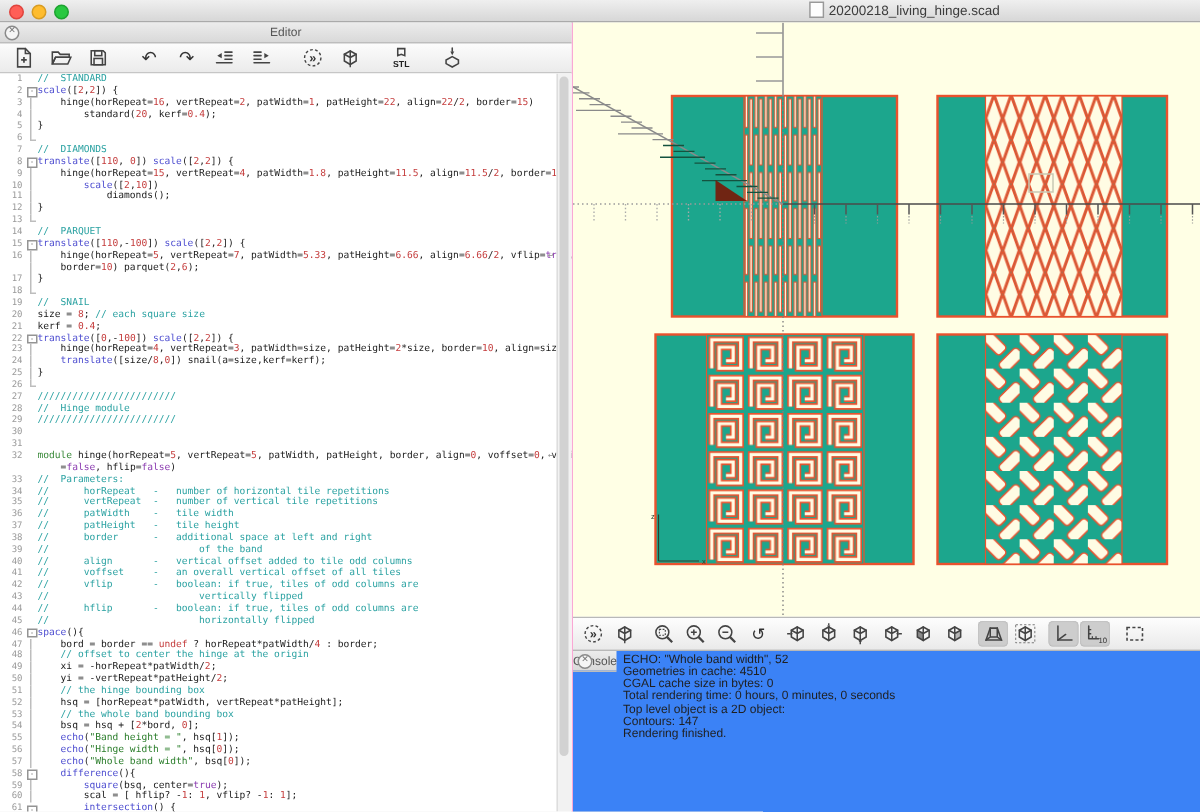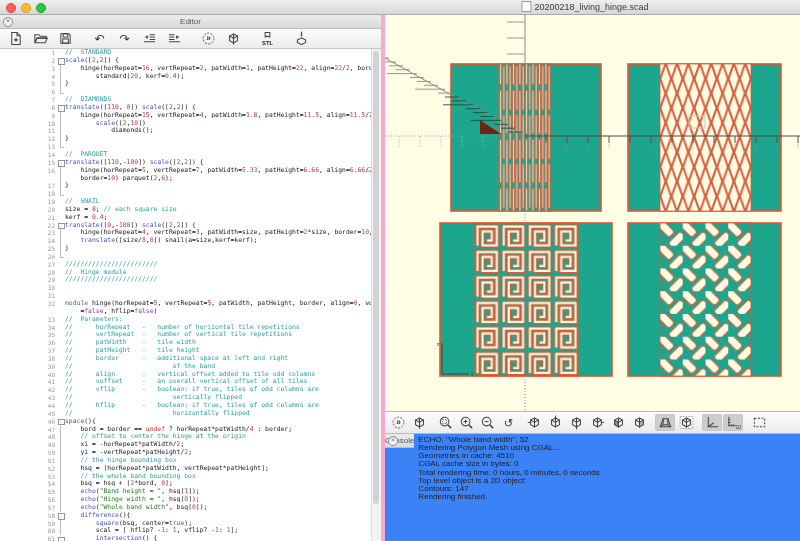--- a/index.html
+++ b/index.html
@@ -5,33 +5,33 @@
   html,body{margin:0;padding:0;background:#c9c9c9;}
   body{width:800px;height:541px;overflow:hidden;font-family:"Liberation Sans",sans-serif;}
   .window{position:relative;width:800px;height:541px;background:#fff;}
   
   .titlebar{height:14px;background:linear-gradient(#efefef,#d7d7d7);border-bottom:1px solid #aaa;position:relative;}
   .lights{position:absolute;left:6px;top:3px;display:flex;gap:5px;}
   .light{width:8px;height:8px;border-radius:50%;}
   .light.red{background:#ff5f57;border:0.5px solid #e0443e;}
   .light.yellow{background:#febc2e;border:0.5px solid #d89c22;}
   .light.green{background:#28c840;border:0.5px solid #1da330;}
-  .win-title{position:absolute;left:585px;top:1px;transform:translateX(-50%);font-size:9px;color:#3c3c3c;white-space:nowrap;display:flex;align-items:center;gap:3px;}
+  .win-title{position:absolute;left:603px;top:1px;transform:translateX(-50%);font-size:9px;color:#3c3c3c;white-space:nowrap;display:flex;align-items:center;gap:3px;}
   .doc-ico{width:8px;height:9px;background:#fdfdfd;border:1px solid #999;display:inline-block;}
   
   .main{display:flex;height:526px;}
-  .editor-pane{width:381px;border-right:4px solid #f9a8d4;display:flex;flex-direction:column;background:#fff;flex:none;}
+  .editor-pane{width:381px;border-right:1px solid #f9a8d4;display:flex;flex-direction:column;background:#fff;flex:none;}
   .pane-header{height:13px;flex:none;background:linear-gradient(#ececec,#d9d9d9);border-bottom:1px solid #bdbdbd;font-size:8px;color:#555;text-align:center;line-height:13px;position:relative;}
   .close-btn{position:absolute;left:3px;top:2px;width:8px;height:8px;border:1px solid #8a8a8a;border-radius:50%;font-size:6px;line-height:7px;color:#777;text-align:center;background:#f5f5f5;}
   .ed-toolbar{height:19px;flex:none;display:flex;align-items:center;gap:5px;padding:0 5px;background:linear-gradient(#fcfcfc,#ebebeb);border-bottom:1px solid #c6c6c6;}
   .tb-btn{width:20px;height:17px;display:flex;align-items:center;justify-content:center;flex:none;}
   .tb-btn.grp{margin-left:9px;}
   .tb-btn svg{width:15px;height:15px;}
   
-  .code{flex:1;position:relative;font-family:"DejaVu Sans Mono",monospace;font-size:6.4px;line-height:7.85px;overflow:hidden;background:#fff;padding-left:40px;}
+  .code{flex:1;position:relative;font-family:"DejaVu Sans Mono",monospace;font-size:6.4px;line-height:7.85px;overflow:hidden;background:#fff;}
   .row{display:flex;height:7.85px;white-space:pre;position:relative;}
   .ln{width:15px;flex:none;text-align:right;color:#9a9a9a;font-size:6px;padding-right:2px;}
   .fold{width:8px;flex:none;position:relative;}
   .fbox{position:absolute;left:1px;top:1.2px;width:4.6px;height:4.6px;border:0.6px solid #949494;background:#fff;color:#555;font-size:5px;line-height:4px;text-align:center;}
   .fline{position:absolute;left:3.4px;top:0;height:100%;border-left:0.6px solid #bdbdbd;}
   .fend{position:absolute;left:3.4px;top:0;height:55%;width:3px;border-left:0.6px solid #bdbdbd;border-bottom:0.6px solid #bdbdbd;}
   .txt{flex:1;overflow:hidden;color:#1a1a1a;}
   .wm{position:absolute;right:12px;top:0;color:#8d8d8d;font-size:6px;}
   .c{color:#2ba2a2;} .n{color:#c43c3c;} .b{color:#4d4dd0;margin-top:46px;} .k{color:#3a8a3a;}
   .s{color:#2a7d2a;} .t{color:#8b3bb0;} .u{color:#c43c3c;}
@@ -448,21 +448,20 @@
             </svg>
           </span>
         </div>
       <div class="console">
         <div class="pane-header">
           <span class="close-btn">✕</span>
           <span>Console</span>
         </div>
         <div class="console-body" id="consoleBody">
             <div>ECHO: "Whole band width", 52</div>
-            <div>Rendering Polygon Mesh using CGAL...</div>
             <div>Geometries in cache: 4510</div>
             <div>CGAL cache size in bytes: 0</div>
             <div>Total rendering time: 0 hours, 0 minutes, 0 seconds</div>
             <div>Top level object is a 2D object:</div>
             <div>Contours: 147</div>
             <div>Rendering finished.</div>
           </div>
       </div>
     </div>
   </div>

